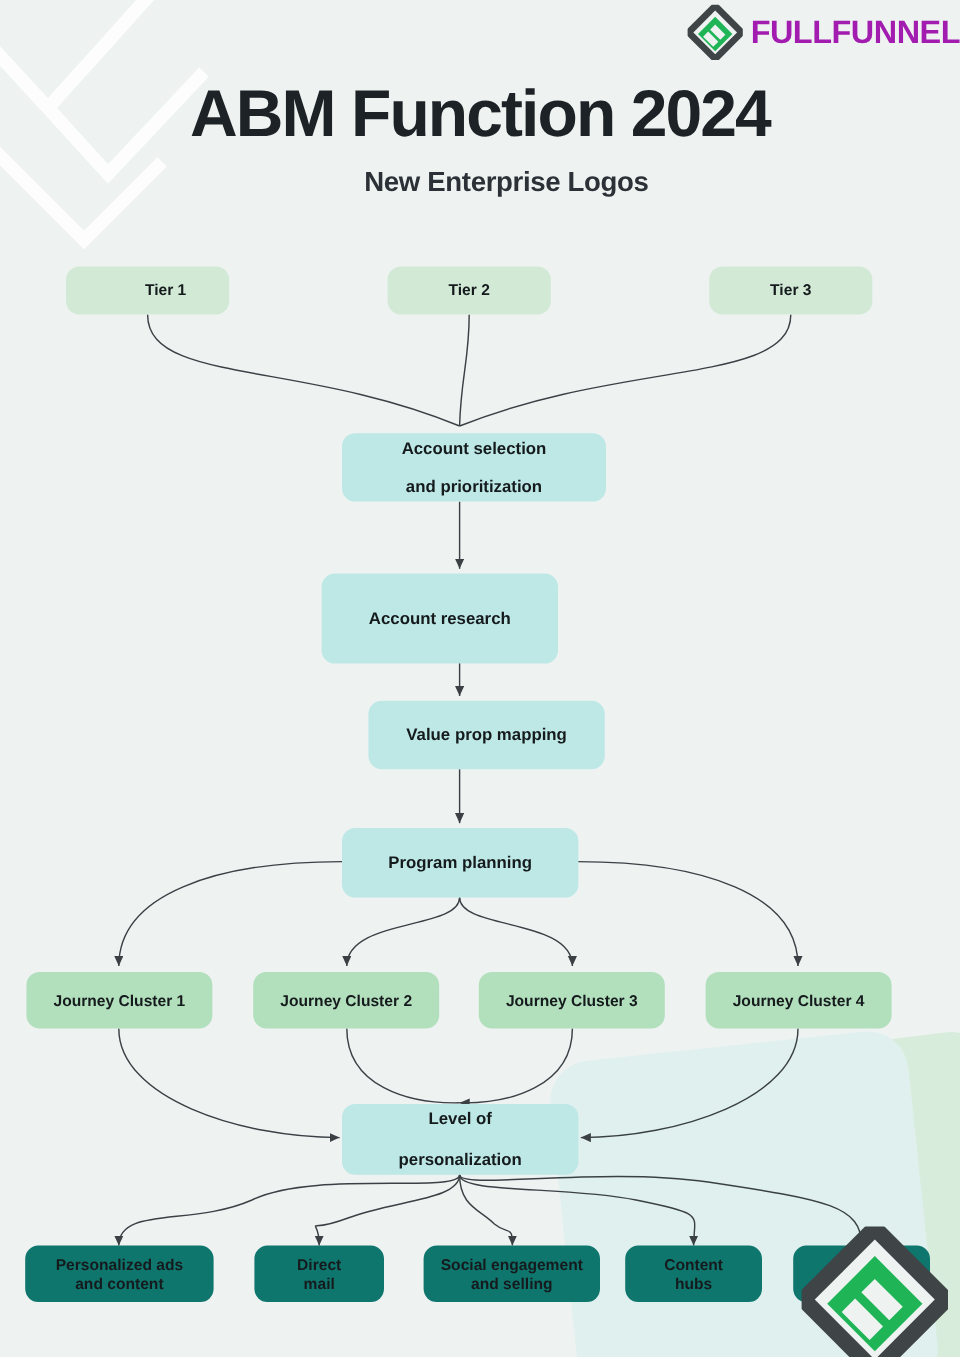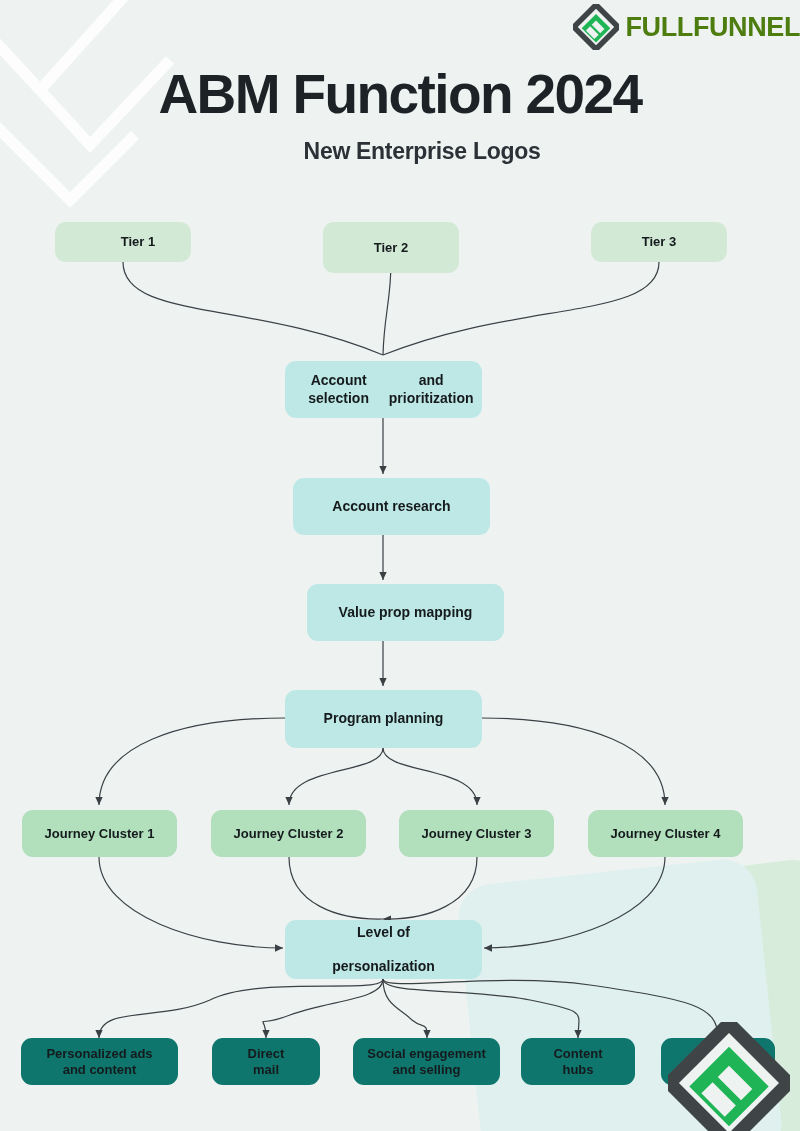--- a/index.html
+++ b/index.html
@@ -31,21 +31,21 @@
     transform: rotate(-6deg);
   }
 
   
   .brand-logo {
     position: absolute; right: 0px; top: 4px;
     display: flex; align-items: center; gap: 7px;
   }
   .brand-wordmark {
     font-size: 27px; font-weight: 800; letter-spacing: -0.4px;
-    color: #4d7c0f; font-family: "Liberation Sans", sans-serif;
+    color: #a21caf; font-family: "Liberation Sans", sans-serif;
     white-space: nowrap;
   }
   .page-title {
     position: absolute; left: 0; right: 0; top: 62px;
     text-align: center;
     font-size: 55px; font-weight: 800; letter-spacing: -1.6px;
     color: #1d2226;
   }
   .page-subtitle {
     position: absolute; left: 0; right: 0; top: 138px;
@@ -140,32 +140,32 @@
       <path d="M383,979 C383,1000 330,1000 290,1015 C250,1030 266,1010 266,1038" marker-end="url(#arw)"></path>
       <path d="M383,979 C383,1005 400,1008 412,1020 C424,1030 427,1020 427,1038" marker-end="url(#arw)"></path>
       <path d="M383,979 C383,995 470,988 530,1000 C590,1012 578,1012 578,1038" marker-end="url(#arw)"></path>
       <path d="M383,979 C383,992 500,972 590,985 C690,1000 718,1005 718,1038" marker-end="url(#arw)"></path>
     </g>
   </svg>
 
   <div class="node tier" style="left:55px; top:222px; width:136px; height:40px;padding-left:36px;">
     <span>Tier 1</span>
   </div>
-  <div class="node tier" style="left:323px; top:222px; width:136px; height:51px;">
+  <div class="node tier" style="left:323px; top:222px; width:136px; height:40px;">
     <span>Tier 2</span>
   </div>
   <div class="node tier" style="left:591px; top:222px; width:136px; height:40px;align-items:center;">
     <span>Tier 3</span>
   </div>
 
-  <div class="node flow" style="left:285px; top:361px; width:197px; height:57px; flex-direction:row;">
+  <div class="node flow" style="left:285px; top:361px; width:220px; height:57px; flex-direction:column;justify-content:space-between;">
     <span>Account selection</span>
     <span>and prioritization</span>
   </div>
-  <div class="node flow" style="left:293px; top:478px; width:197px; height:57px;">
+  <div class="node flow" style="left:268px; top:478px; width:197px; height:75px;">
     <span>Account research</span>
   </div>
   <div class="node flow" style="left:285px; top:584px; width:197px; height:57px;margin-left:22px;">
     <span>Value prop mapping</span>
   </div>
   <div class="node flow" style="left:285px; top:690px; width:197px; height:58px;">
     <span>Program planning</span>
   </div>
 
   <div class="node cluster" style="left:22px; top:810px; width:155px; height:47px;">

